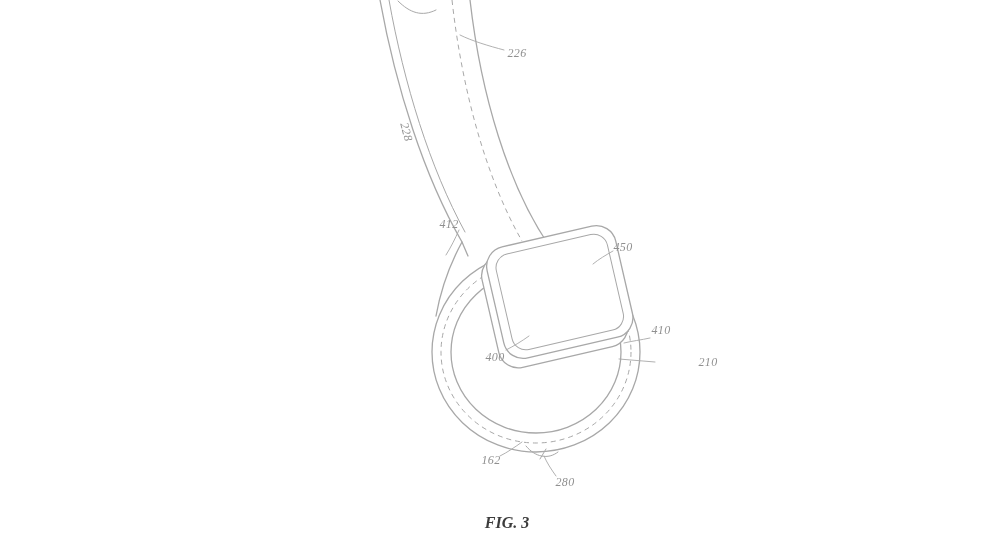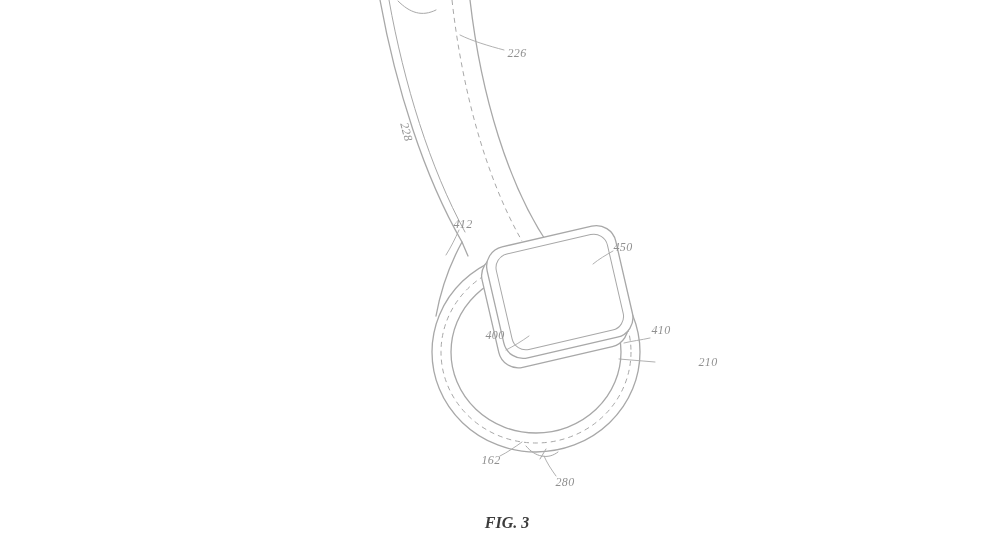--- a/index.html
+++ b/index.html
@@ -84,22 +84,22 @@
       <path class="leader" d="M 506,350 C 514,346 522,341 529,336"></path>
       <path class="leader" d="M 650,338 C 641,340 632,341 624,343"></path>
       <path class="leader" d="M 655,362 C 643,361 631,360 619,359"></path>
       <path class="leader" d="M 500,456 C 508,452 515,447 522,442"></path>
       <path class="leader" d="M 556,476 C 551,469 547,463 544,456"></path>
     </g>
   </svg>
 
   <span class="ref-label" style="left:517px;top:53px;">226</span>
   <span class="ref-label rotated" style="left:406px;top:132px;">228</span>
-  <span class="ref-label" style="left:463px;top:224px;text-align:right;">412</span>
+  <span class="ref-label" style="left:449px;top:224px;text-align:right;">412</span>
   <span class="ref-label" style="left:623px;top:247px;text-align:center;">450</span>
-  <span class="ref-label" style="left:495px;top:335px;text-align:right;">400</span>
+  <span class="ref-label" style="left:495px;top:357px;text-align:right;">400</span>
   <span class="ref-label" style="left:661px;top:330px;">410</span>
   <span class="ref-label" style="left:708px;top:362px;">210</span>
   <span class="ref-label" style="left:491px;top:460px;">162</span>
   <span class="ref-label" style="left:565px;top:482px;">280</span>
 
   <span class="fig-caption" style="left:507px;top:523px;">FIG. 3</span>
 </div>
 
 </body></html>

